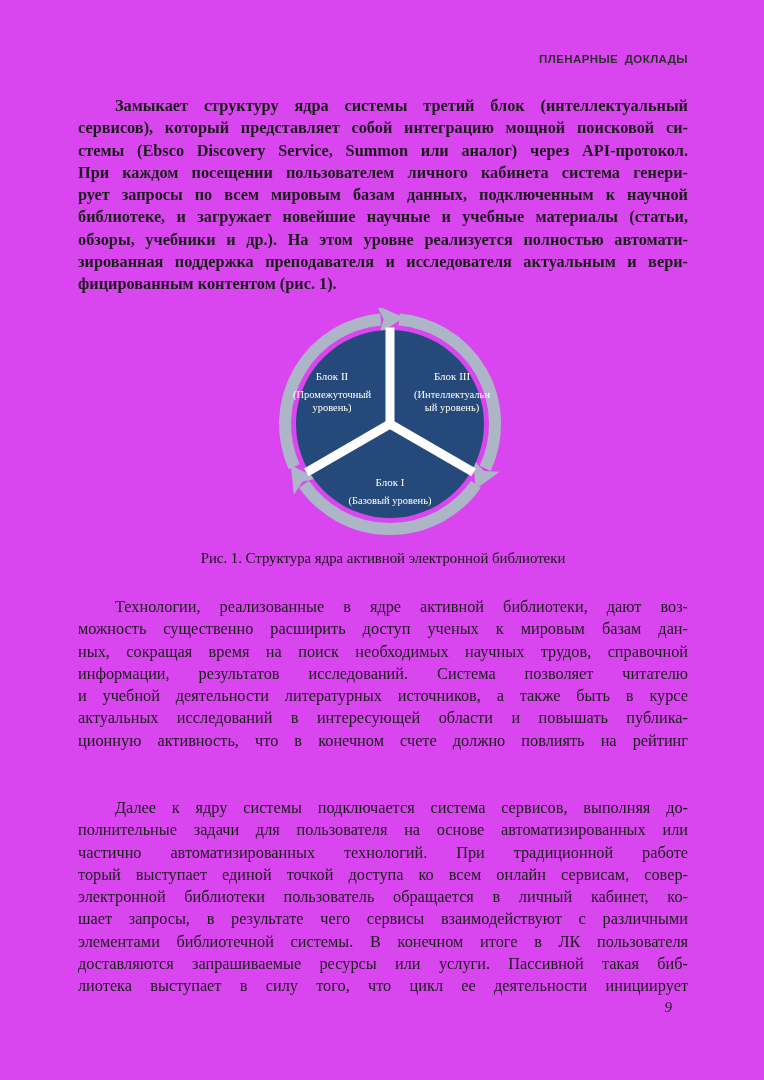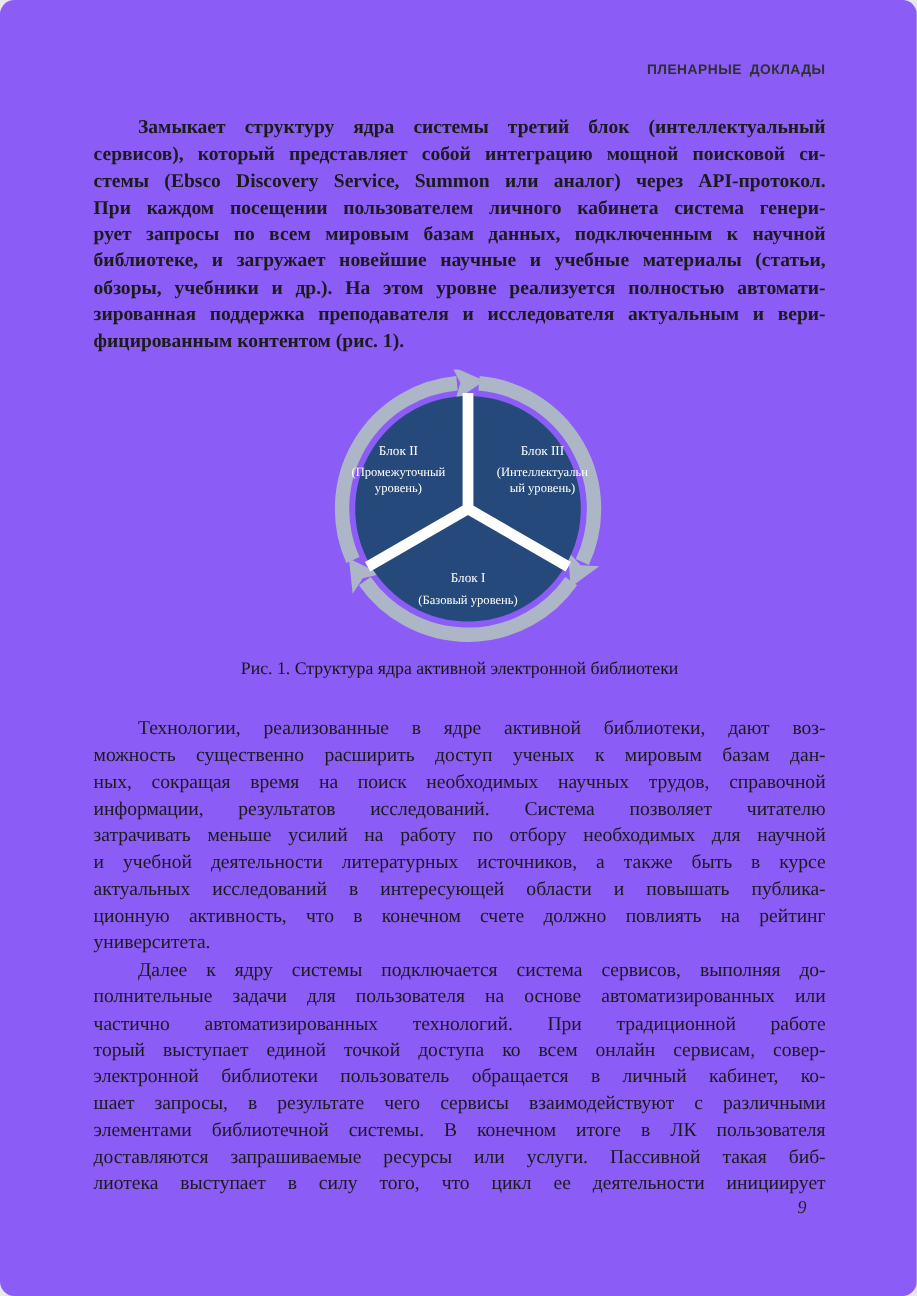--- a/index.html
+++ b/index.html
@@ -1,21 +1,20 @@
 <!DOCTYPE html>
 <html lang="ru"><head>
 <meta charset="utf-8">
 <style>
   html,body { margin:0; padding:0; background:#e9e9e9; }
   .page {
     position:relative; width:764px; height:1080px; margin:0 auto;
-    background:#8b5cf6; overflow:hidden;
+    background:#d946ef; overflow:hidden;
     font-family:"Liberation Serif","DejaVu Serif",serif;
     color:#1b1b1b;
-    border-radius:12px;
   }
   .running-header {
     position:absolute; top:53px; left:78px; width:610px;
     text-align:right;
     font-family:"Liberation Sans","DejaVu Sans",sans-serif;
     font-weight:bold; font-size:11.5px; letter-spacing:0.4px; color:#2f2f2f;
     word-spacing:3px;
   }
   .para {
     position:absolute; left:78px; width:610px;
@@ -111,25 +110,23 @@
     </div>
   </div>
 
   <div class="caption">Рис. 1. Структура ядра активной электронной библиотеки</div>
 
   <div class="para p2">
       <div class="line">Технологии, реализованные в ядре активной библиотеки, дают воз-</div>
       <div class="line">можность существенно расширить доступ ученых к мировым базам дан-</div>
       <div class="line">ных, сокращая время на поиск необходимых научных трудов, справочной</div>
       <div class="line">информации, результатов исследований. Система позволяет читателю</div>
-      <div class="line">затрачивать меньше усилий на работу по отбору необходимых для научной</div>
       <div class="line">и учебной деятельности литературных источников, а также быть в курсе</div>
       <div class="line">актуальных исследований в интересующей области и повышать публика-</div>
       <div class="line">ционную активность, что в конечном счете должно повлиять на рейтинг</div>
-      <div class="line last-left">университета.</div>
     </div>
 
   <div class="para p3">
       <div class="line">Далее к ядру системы подключается система сервисов, выполняя до-</div>
       <div class="line">полнительные задачи для пользователя на основе автоматизированных или</div>
       <div class="line">частично автоматизированных технологий. При традиционной работе</div>
       <div class="line">торый выступает единой точкой доступа ко всем онлайн сервисам, совер-</div>
       <div class="line">электронной библиотеки пользователь обращается в личный кабинет, ко-</div>
       <div class="line">шает запросы, в результате чего сервисы взаимодействуют с различными</div>
       <div class="line">элементами библиотечной системы. В конечном итоге в ЛК пользователя</div>

